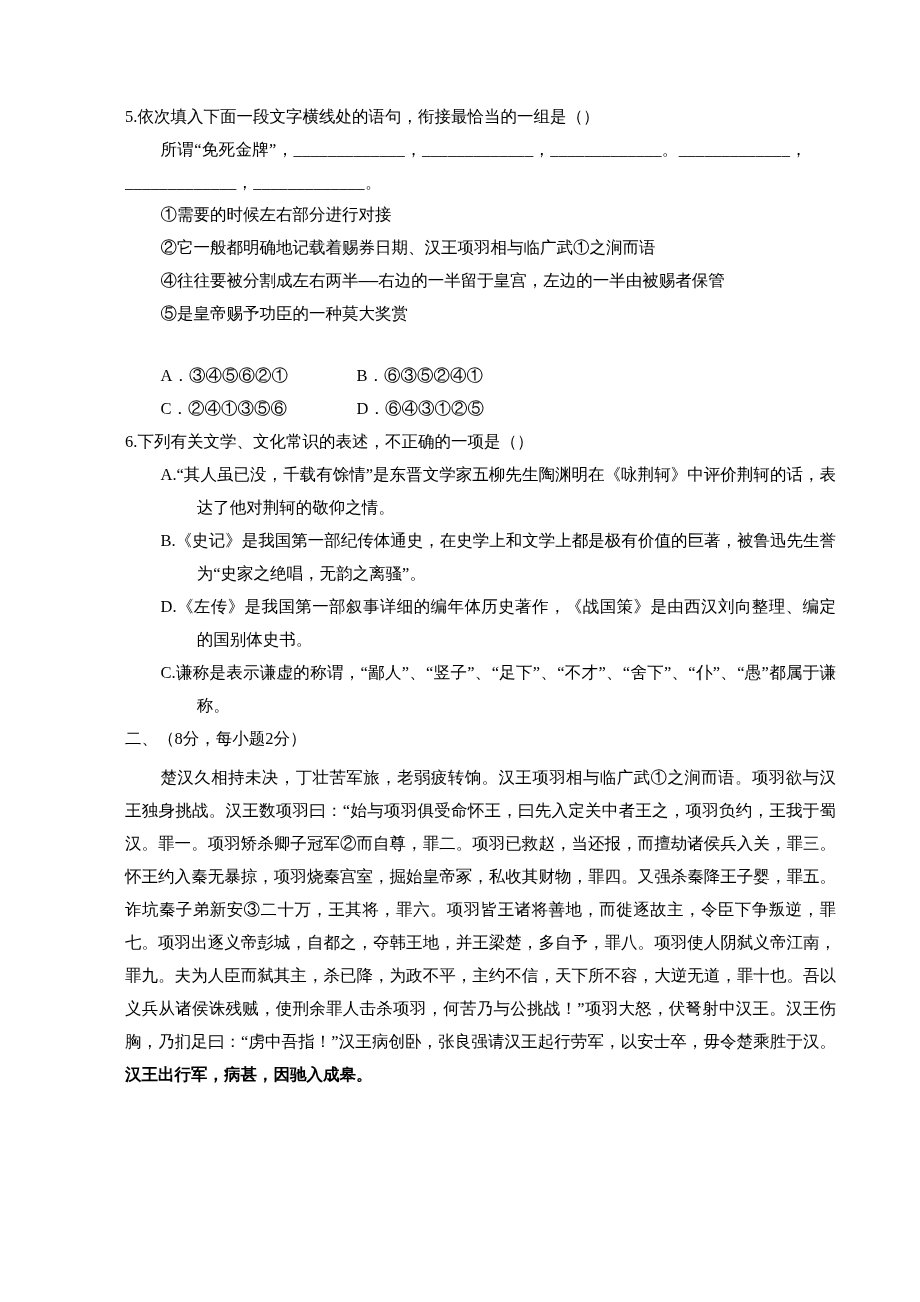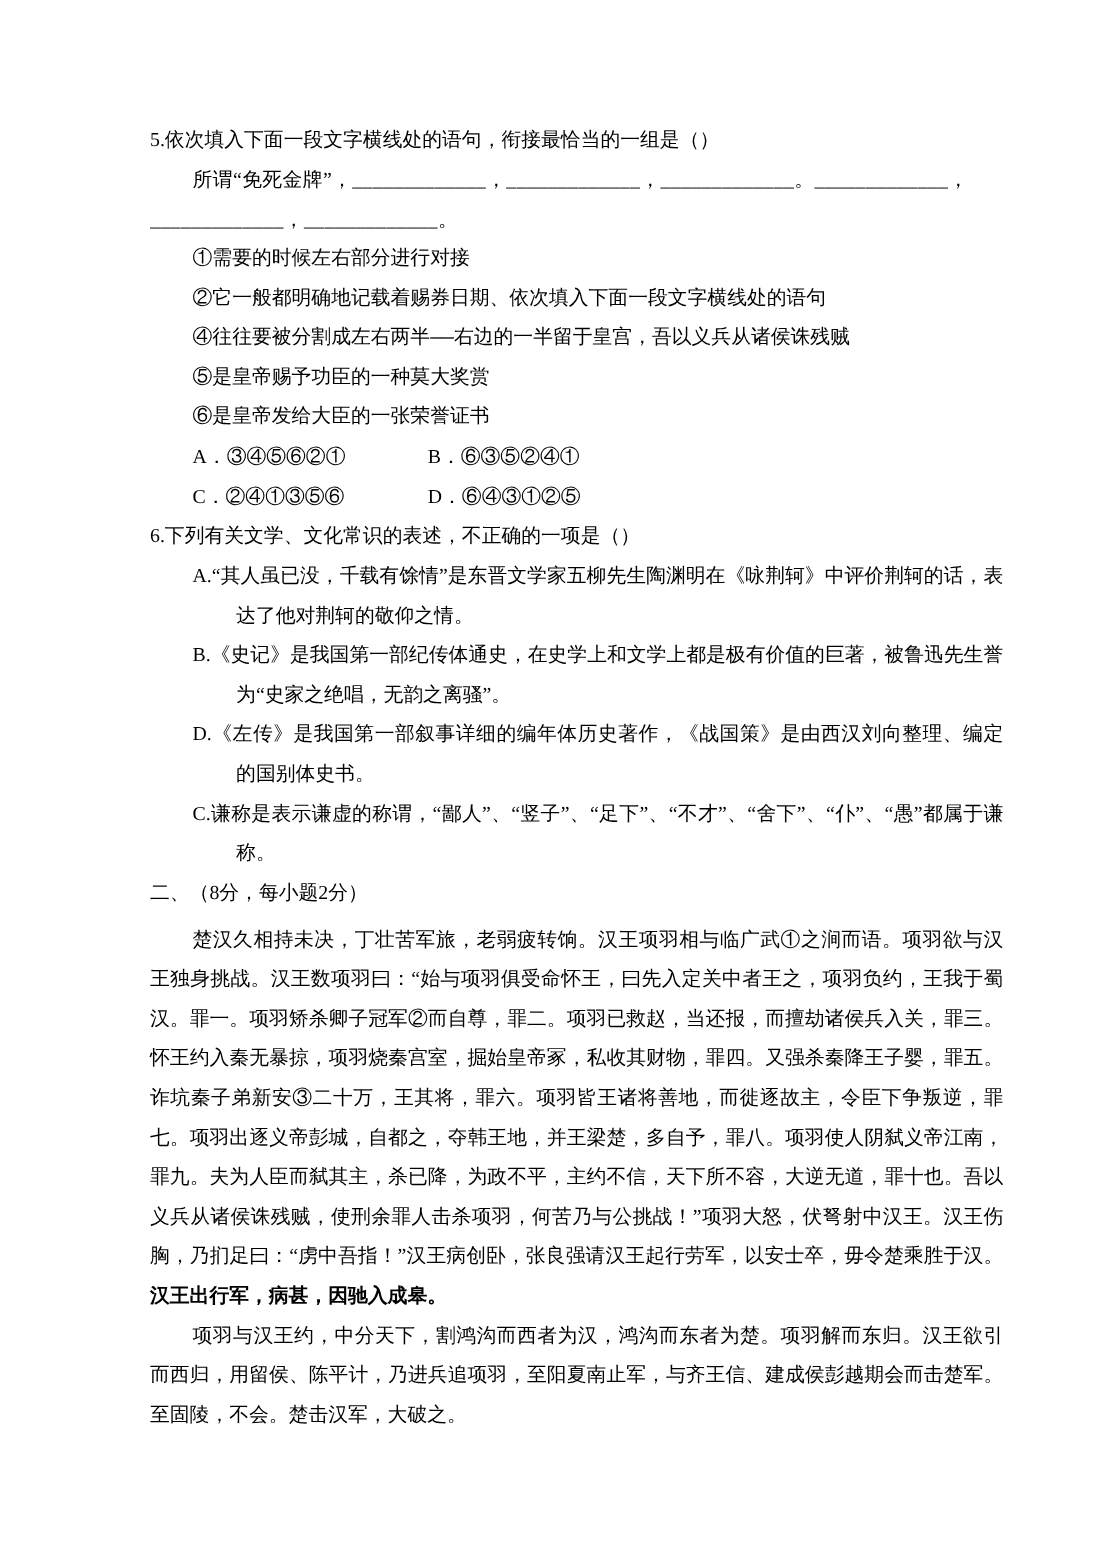--- a/index.html
+++ b/index.html
@@ -18,21 +18,21 @@
     font-size: 16.5px;
     line-height: 33px;
     overflow: hidden;
   }
   p { text-align: left; }
 
   
   .fill-line-1 { text-indent: 2.15em; white-space: nowrap; overflow: hidden; letter-spacing: 0.02em; }
   .fill-line-2 { white-space: nowrap; overflow: hidden; letter-spacing: 0.02em; }
   .sentence { margin-left: 2.15em; font-family: Liberation Mono, monospace; }
-  .choices { margin-left: 2.15em; }
+  .choices { margin-left: 2.15em; margin-top: 28px; }
   .choice-first { display: inline-block; width: 196px; }
 
   
   .q6-option {
     margin-left: 2.15em;
     padding-left: 2.2em;
     text-indent: -2.2em;
     text-align: justify;
   }
 
@@ -53,24 +53,23 @@
 <div class="page">
 
   <section>
     <p class="stem">5.依次填入下面一段文字横线处的语句，衔接最恰当的一组是（）</p>
 
     <p class="fill-line-1">所谓“免死金牌”，_____________，_____________，_____________。_____________，</p>
 
     <p class="fill-line-2">_____________，_____________。</p>
 
     <p class="sentence">①需要的时候左右部分进行对接</p>
-    <p class="sentence">②它一般都明确地记载着赐券日期、依次填入下面一段文字横线处的语句</p>
-    <p class="sentence">④往往要被分割成左右两半——右边的一半留于皇宫，吾以义兵从诸侯诛残贼</p>
+    <p class="sentence">②它一般都明确地记载着赐券日期、汉王项羽相与临广武①之涧而语</p>
+    <p class="sentence">④往往要被分割成左右两半——右边的一半留于皇宫，左边的一半由被赐者保管</p>
     <p class="sentence">⑤是皇帝赐予功臣的一种莫大奖赏</p>
-    <p class="sentence">⑥是皇帝发给大臣的一张荣誉证书</p>
 
     <div class="choices">
       <div class="choice-row">
         <span class="choice-first">A．③④⑤⑥②①</span><span>B．⑥③⑤②④①</span>
       </div>
       <div class="choice-row">
         <span class="choice-first">C．②④①③⑤⑥</span><span>D．⑥④③①②⑤</span>
       </div>
     </div>
   </section>
@@ -82,16 +81,15 @@
     <p class="q6-option">B.《史记》是我国第一部纪传体通史，在史学上和文学上都是极有价值的巨著，被鲁迅先生誉为“史家之绝唱，无韵之离骚”。</p>
     <p class="q6-option">D.《左传》是我国第一部叙事详细的编年体历史著作，《战国策》是由西汉刘向整理、编定的国别体史书。</p>
     <p class="q6-option">C.谦称是表示谦虚的称谓，“鄙人”、“竖子”、“足下”、“不才”、“舍下”、“仆”、“愚”都属于谦称。</p>
   </section>
 
   <section>
     <p class="section-heading">二、（8分，每小题2分）</p>
 
     <p class="passage passage-first"><span>楚汉久相持未决，丁壮苦军旅，老弱疲转饷。汉王项羽相与临广武①之涧而语。项羽欲与汉王独身挑战。汉王数项羽曰：“始与项羽俱受命怀王，曰先入定关中者王之，项羽负约，王我于蜀汉。罪一。项羽矫杀卿子冠军②而自尊，罪二。项羽已救赵，当还报，而擅劫诸侯兵入关，罪三。怀王约入秦无暴掠，项羽烧秦宫室，掘始皇帝冢，私收其财物，罪四。又强杀秦降王子婴，罪五。诈坑秦子弟新安③二十万，王其将，罪六。项羽皆王诸将善地，而徙逐故主，令臣下争叛逆，罪七。项羽出逐义帝彭城，自都之，夺韩王地，并王梁楚，多自予，罪八。项羽使人阴弑义帝江南，罪九。夫为人臣而弑其主，杀已降，为政不平，主约不信，天下所不容，大逆无道，罪十也。吾以义兵从诸侯诛残贼，使刑余罪人击杀项羽，何苦乃与公挑战！”项羽大怒，伏弩射中汉王。汉王伤胸，乃扪足曰：“虏中吾指！”汉王病创卧，张良强请汉王起行劳军，以安士卒，毋令楚乘胜于汉。</span><span class="underlined-sentence">汉王出行军，病甚，因驰入成皋。</span></p>
 
-    <p class="passage">项羽与汉王约，中分天下，割鸿沟而西者为汉，鸿沟而东者为楚。项羽解而东归。汉王欲引而西归，用留侯、陈平计，乃进兵追项羽，至阳夏南止军，与齐王信、建成侯彭越期会而击楚军。至固陵，不会。楚击汉军，大破之。</p>
   </section>
 
 </div>
 
 </body></html>

